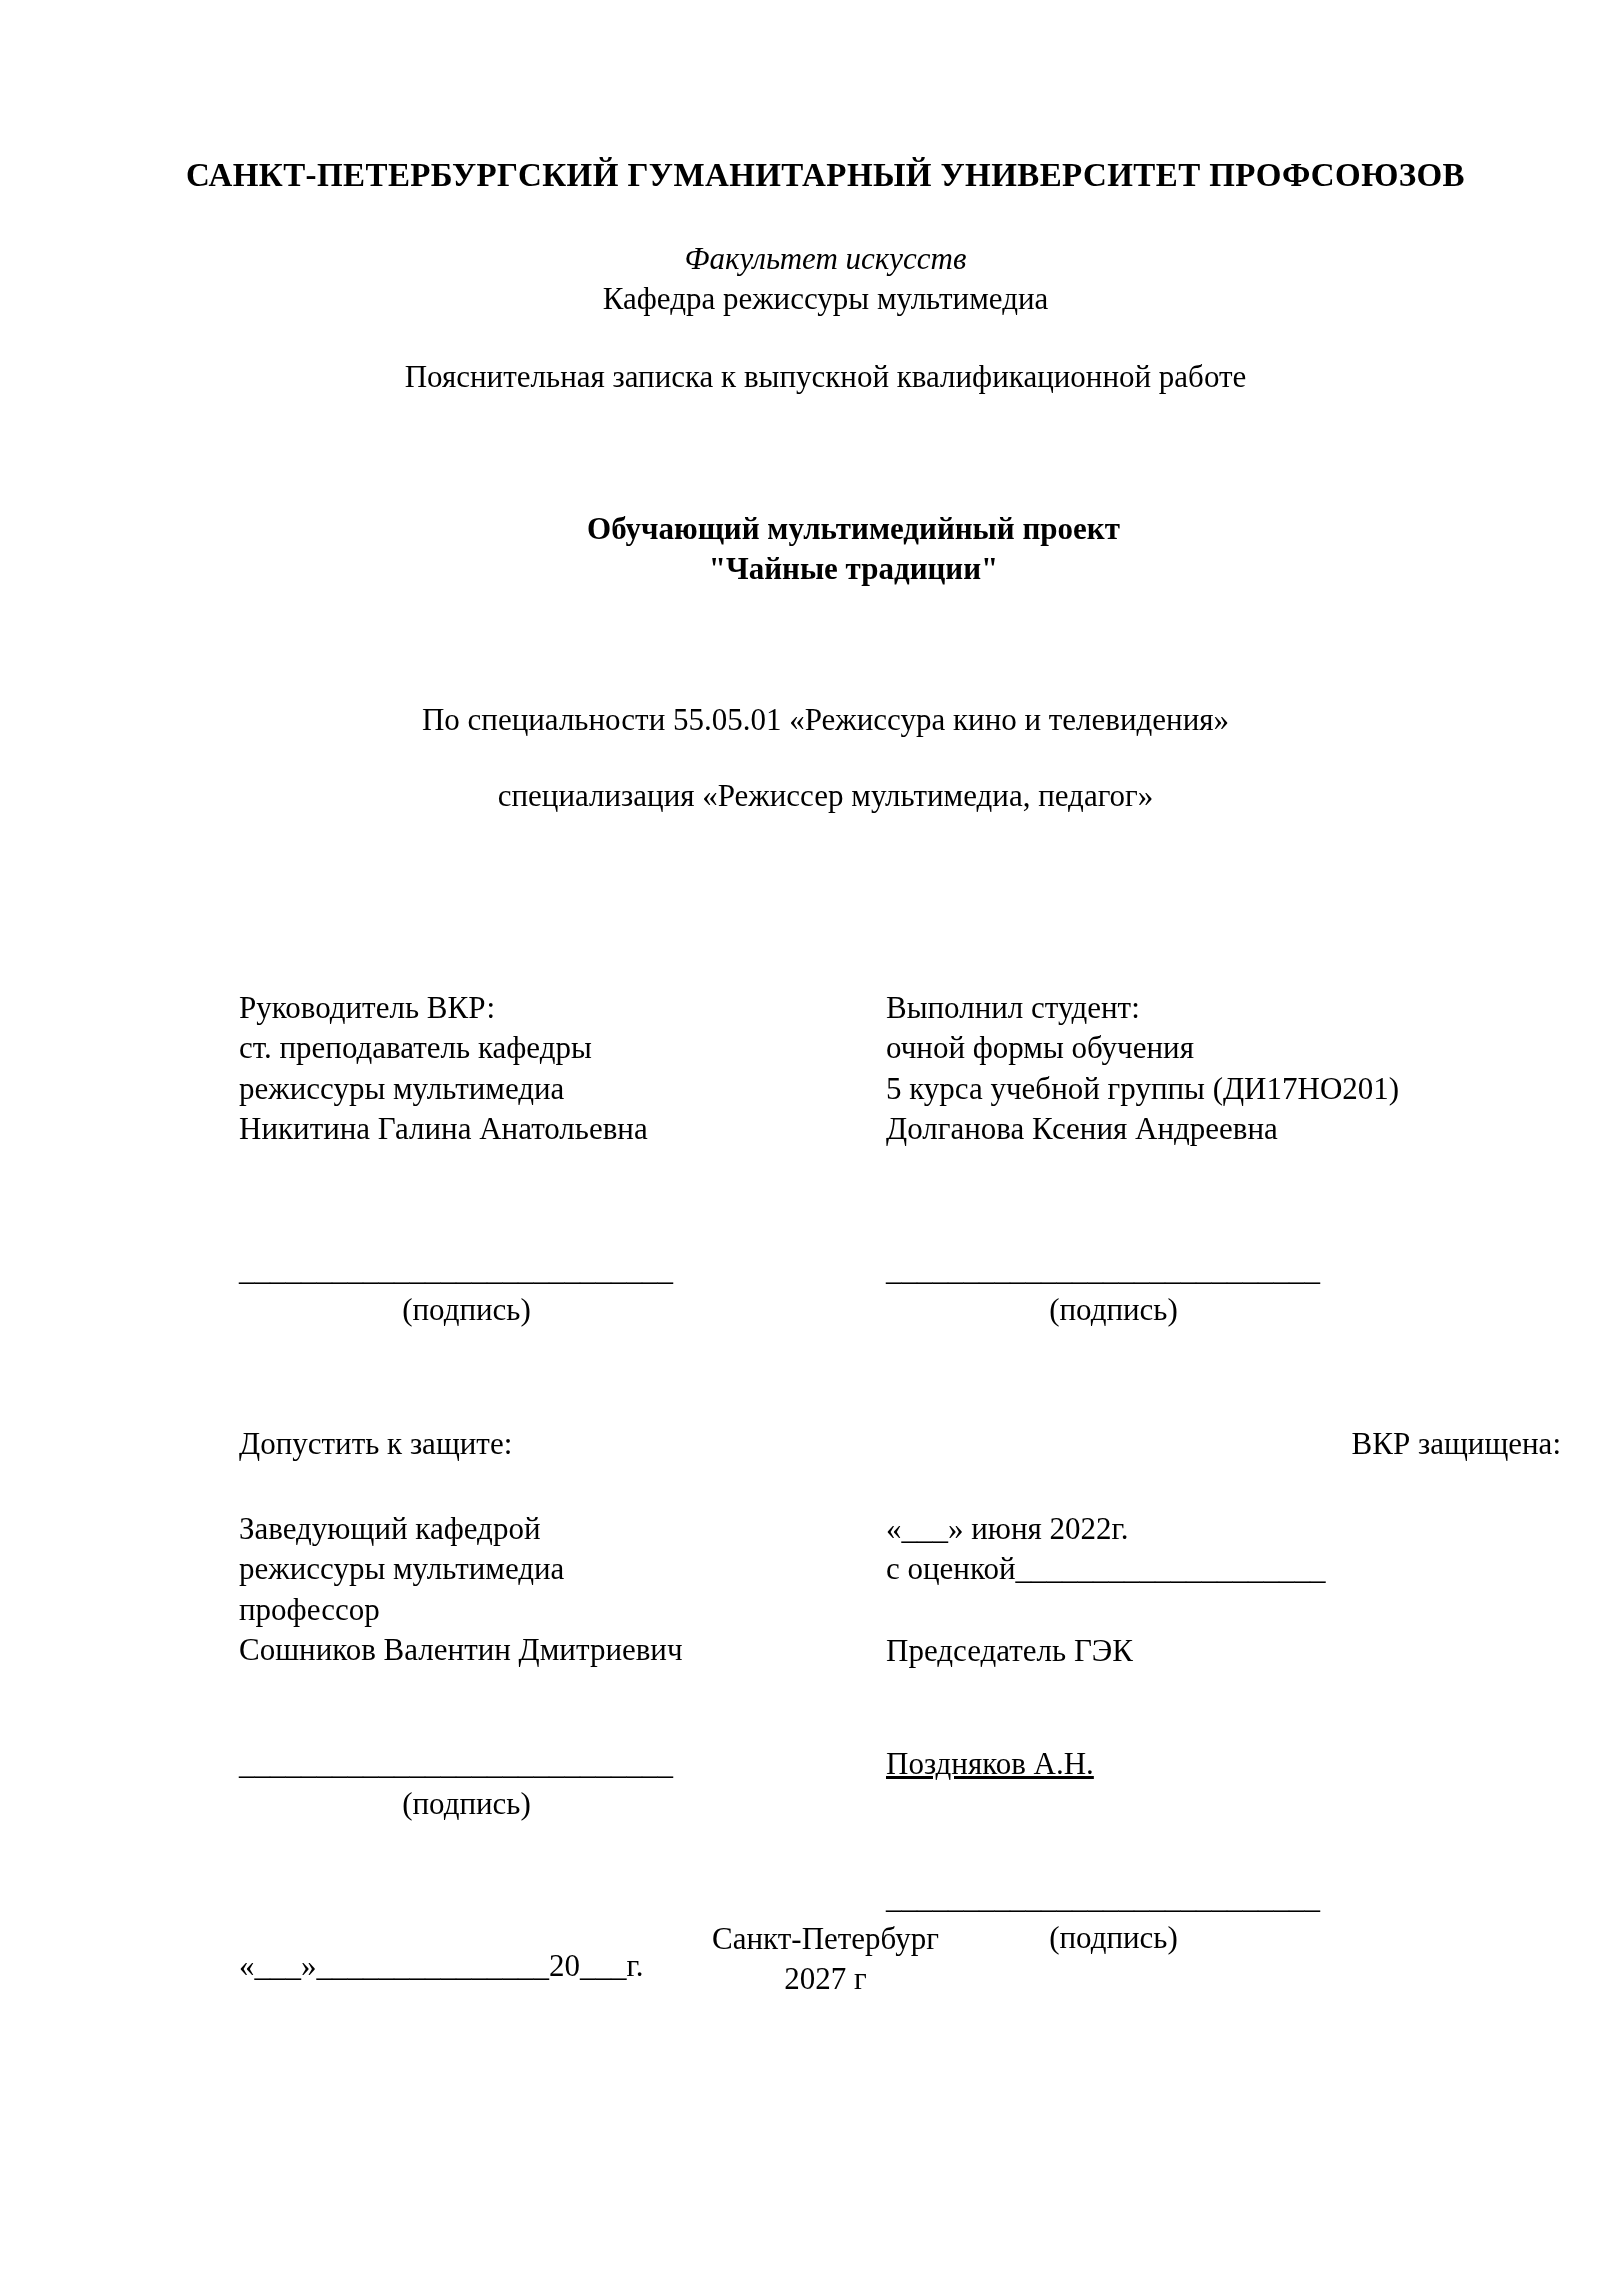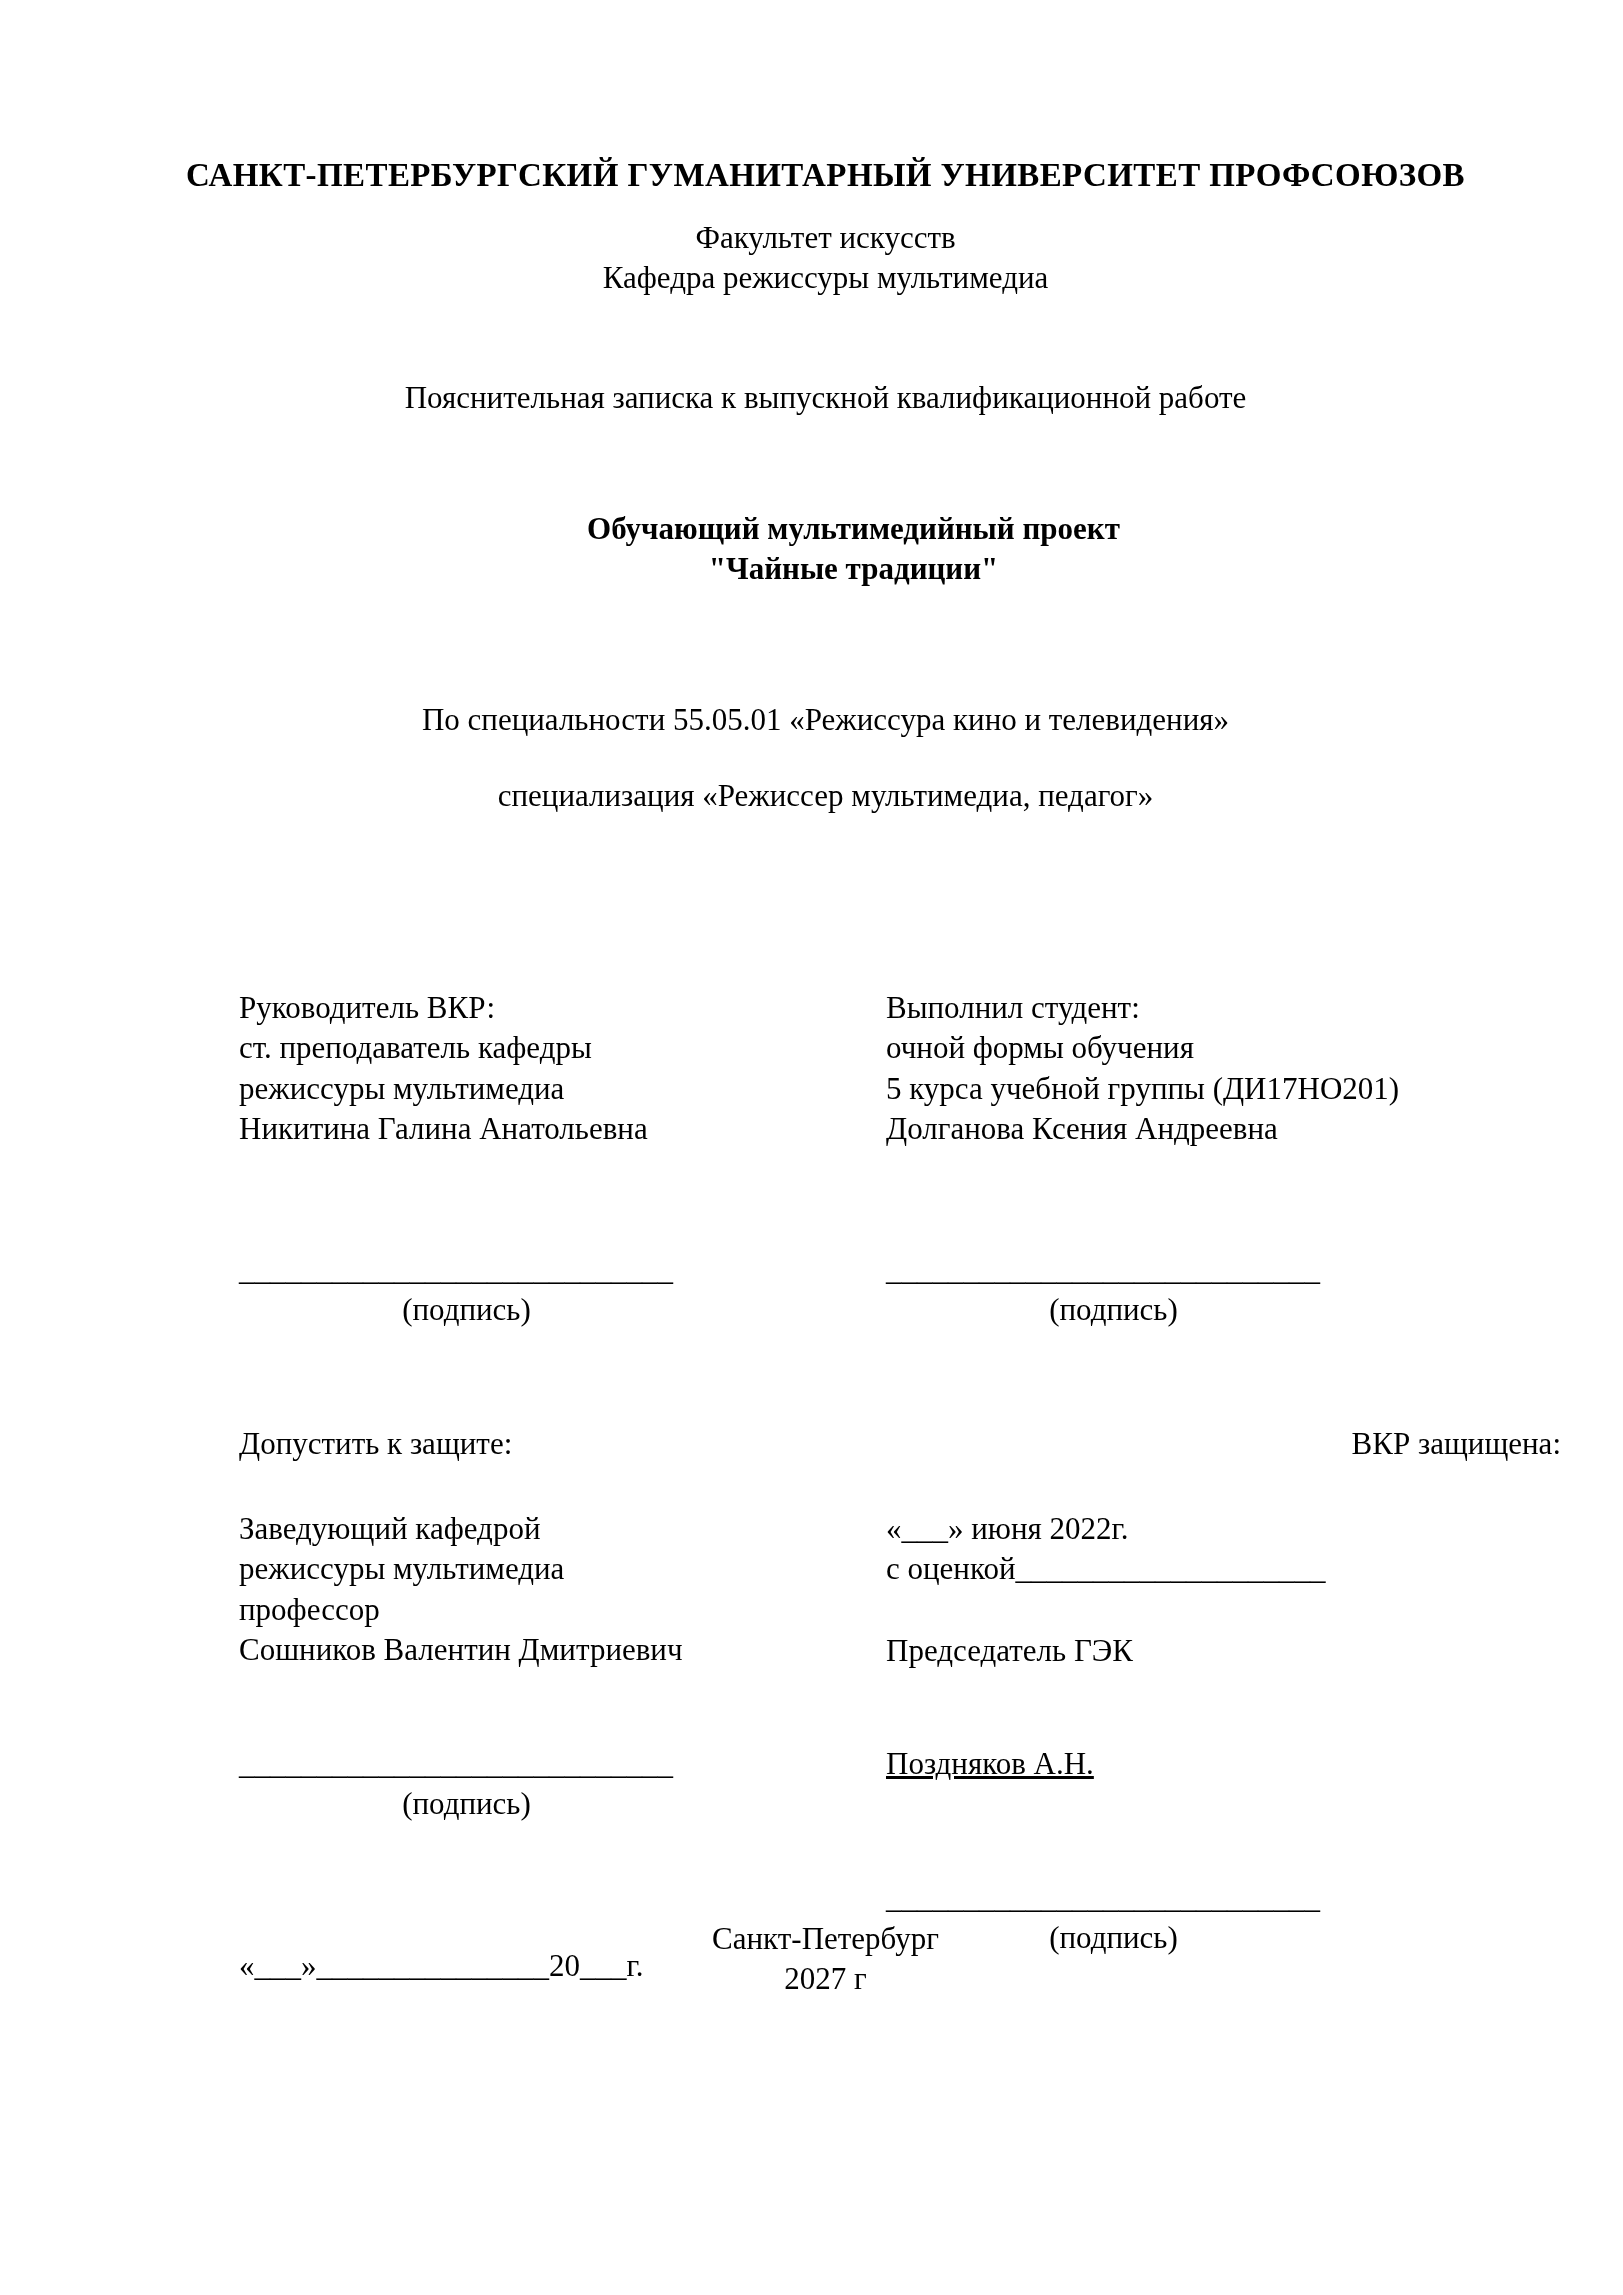--- a/index.html
+++ b/index.html
@@ -29,25 +29,25 @@
   .underlined { text-decoration: underline; }
   .line { white-space: pre; }
 </style>
 </head>
 <body>
 
 <div class="page">
 
   <div class="abs center" style="top: 154px;">
     <div class="bold uni-title">САНКТ-ПЕТЕРБУРГСКИЙ ГУМАНИТАРНЫЙ УНИВЕРСИТЕТ ПРОФСОЮЗОВ</div>
-    <div style="margin-top: 21px;">Факультет искусств</div>
+    <div style="margin-top: 42px; font-style: italic;">Факультет искусств</div>
     <div>Кафедра режиссуры мультимедиа</div>
   </div>
 
-  <div class="abs center" style="top: 378px;">Пояснительная записка к выпускной квалификационной работе</div>
+  <div class="abs center" style="top: 357px;">Пояснительная записка к выпускной квалификационной работе</div>
 
   <div class="abs center title-block" style="top: 509px; margin-left: 28px;">
     <div>Обучающий мультимедийный проект</div>
     <div>"Чайные традиции"</div>
   </div>
 
   <div class="abs center" style="top: 700px;">По специальности 55.05.01 «Режиссура кино и телевидения»</div>
   <div class="abs center" style="top: 776px;">специализация «Режиссер мультимедиа, педагог»</div>
 
   <div class="abs col-left" style="top: 988px;">

